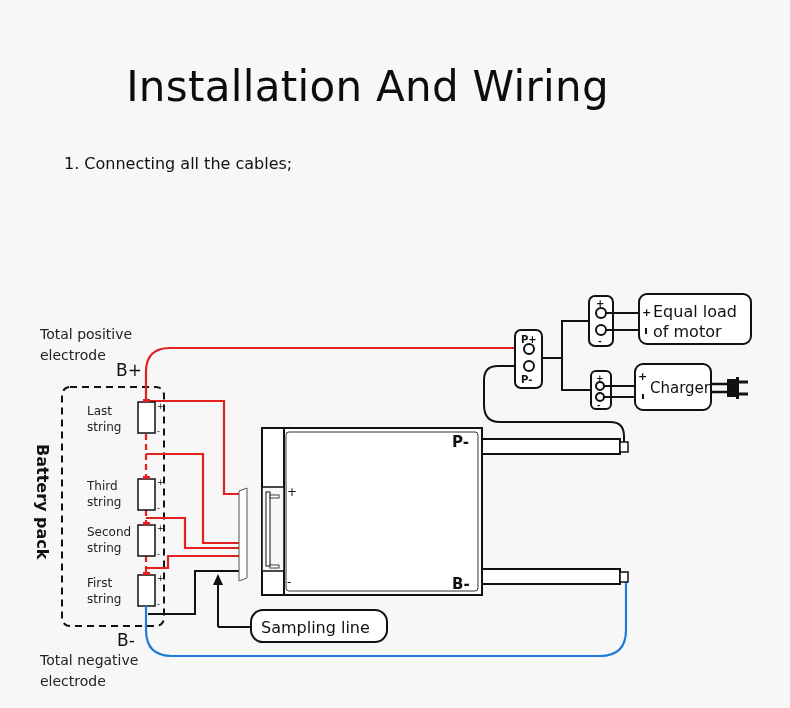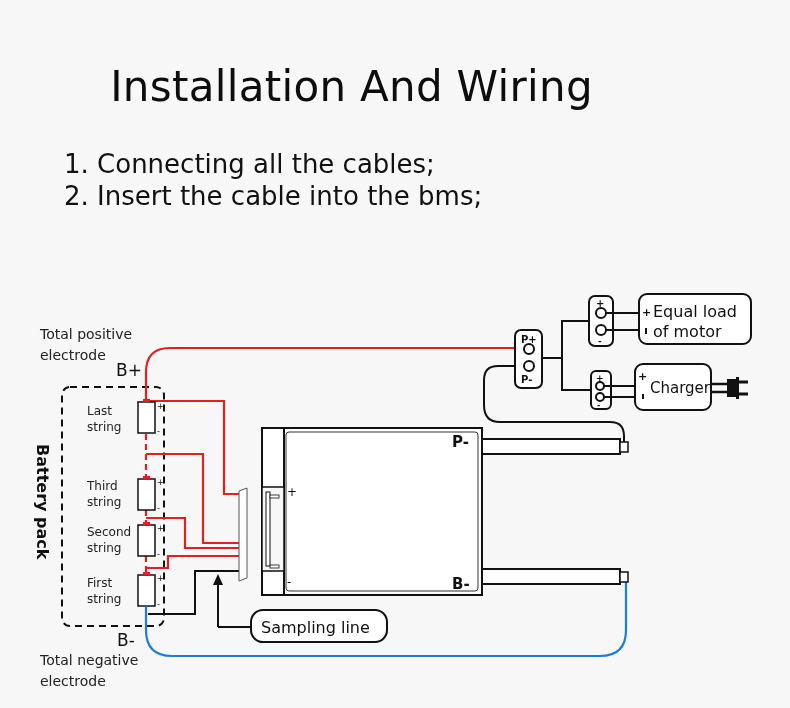--- a/index.html
+++ b/index.html
@@ -4,40 +4,39 @@
 <style>
   html, body { margin: 0; padding: 0; }
   body {
     width: 790px; height: 708px; overflow: hidden;
     background: #f7f7f7;
     font-family: "DejaVu Sans", sans-serif;
     color: #111;
     position: relative;
   }
   .title {
-    position: absolute; left: 0; top: 62px; width: 703px;
+    position: absolute; left: 16px; top: 62px; width: 703px;
     text-align: center; font-size: 42px; font-weight: 500;
     letter-spacing: 0.3px; color: #0d0d0d;
   }
   .steps {
     position: absolute; left: 64px; top: 148px;
-    font-size: 26px; line-height: 32px; color: #111;
+    font-size: 16px; line-height: 32px; color: #111;
   }
   .steps div { white-space: nowrap; }
   svg.diagram { position: absolute; left: 0; top: 0; }
   svg text { font-family: "DejaVu Sans", sans-serif; }
 </style>
 </head>
 <body>
 
 <div class="title">Installation And Wiring</div>
 
 <div class="steps">
   <div>1. Connecting all the cables;</div>
-  <div>2. Insert the cable into the bms;</div>
 </div>
 
 <svg class="diagram" width="790" height="708" viewBox="0 0 790 708" xmlns="http://www.w3.org/2000/svg">
 
   <text x="40" y="339" font-size="14" fill="#222">Total positive</text>
   <text x="40" y="360" font-size="14" fill="#222">electrode</text>
   <text x="116" y="376" font-size="17" fill="#111">B+</text>
 
   <text x="117" y="646" font-size="17" fill="#111">B-</text>
   <text x="40" y="665" font-size="14" fill="#222">Total negative</text>

